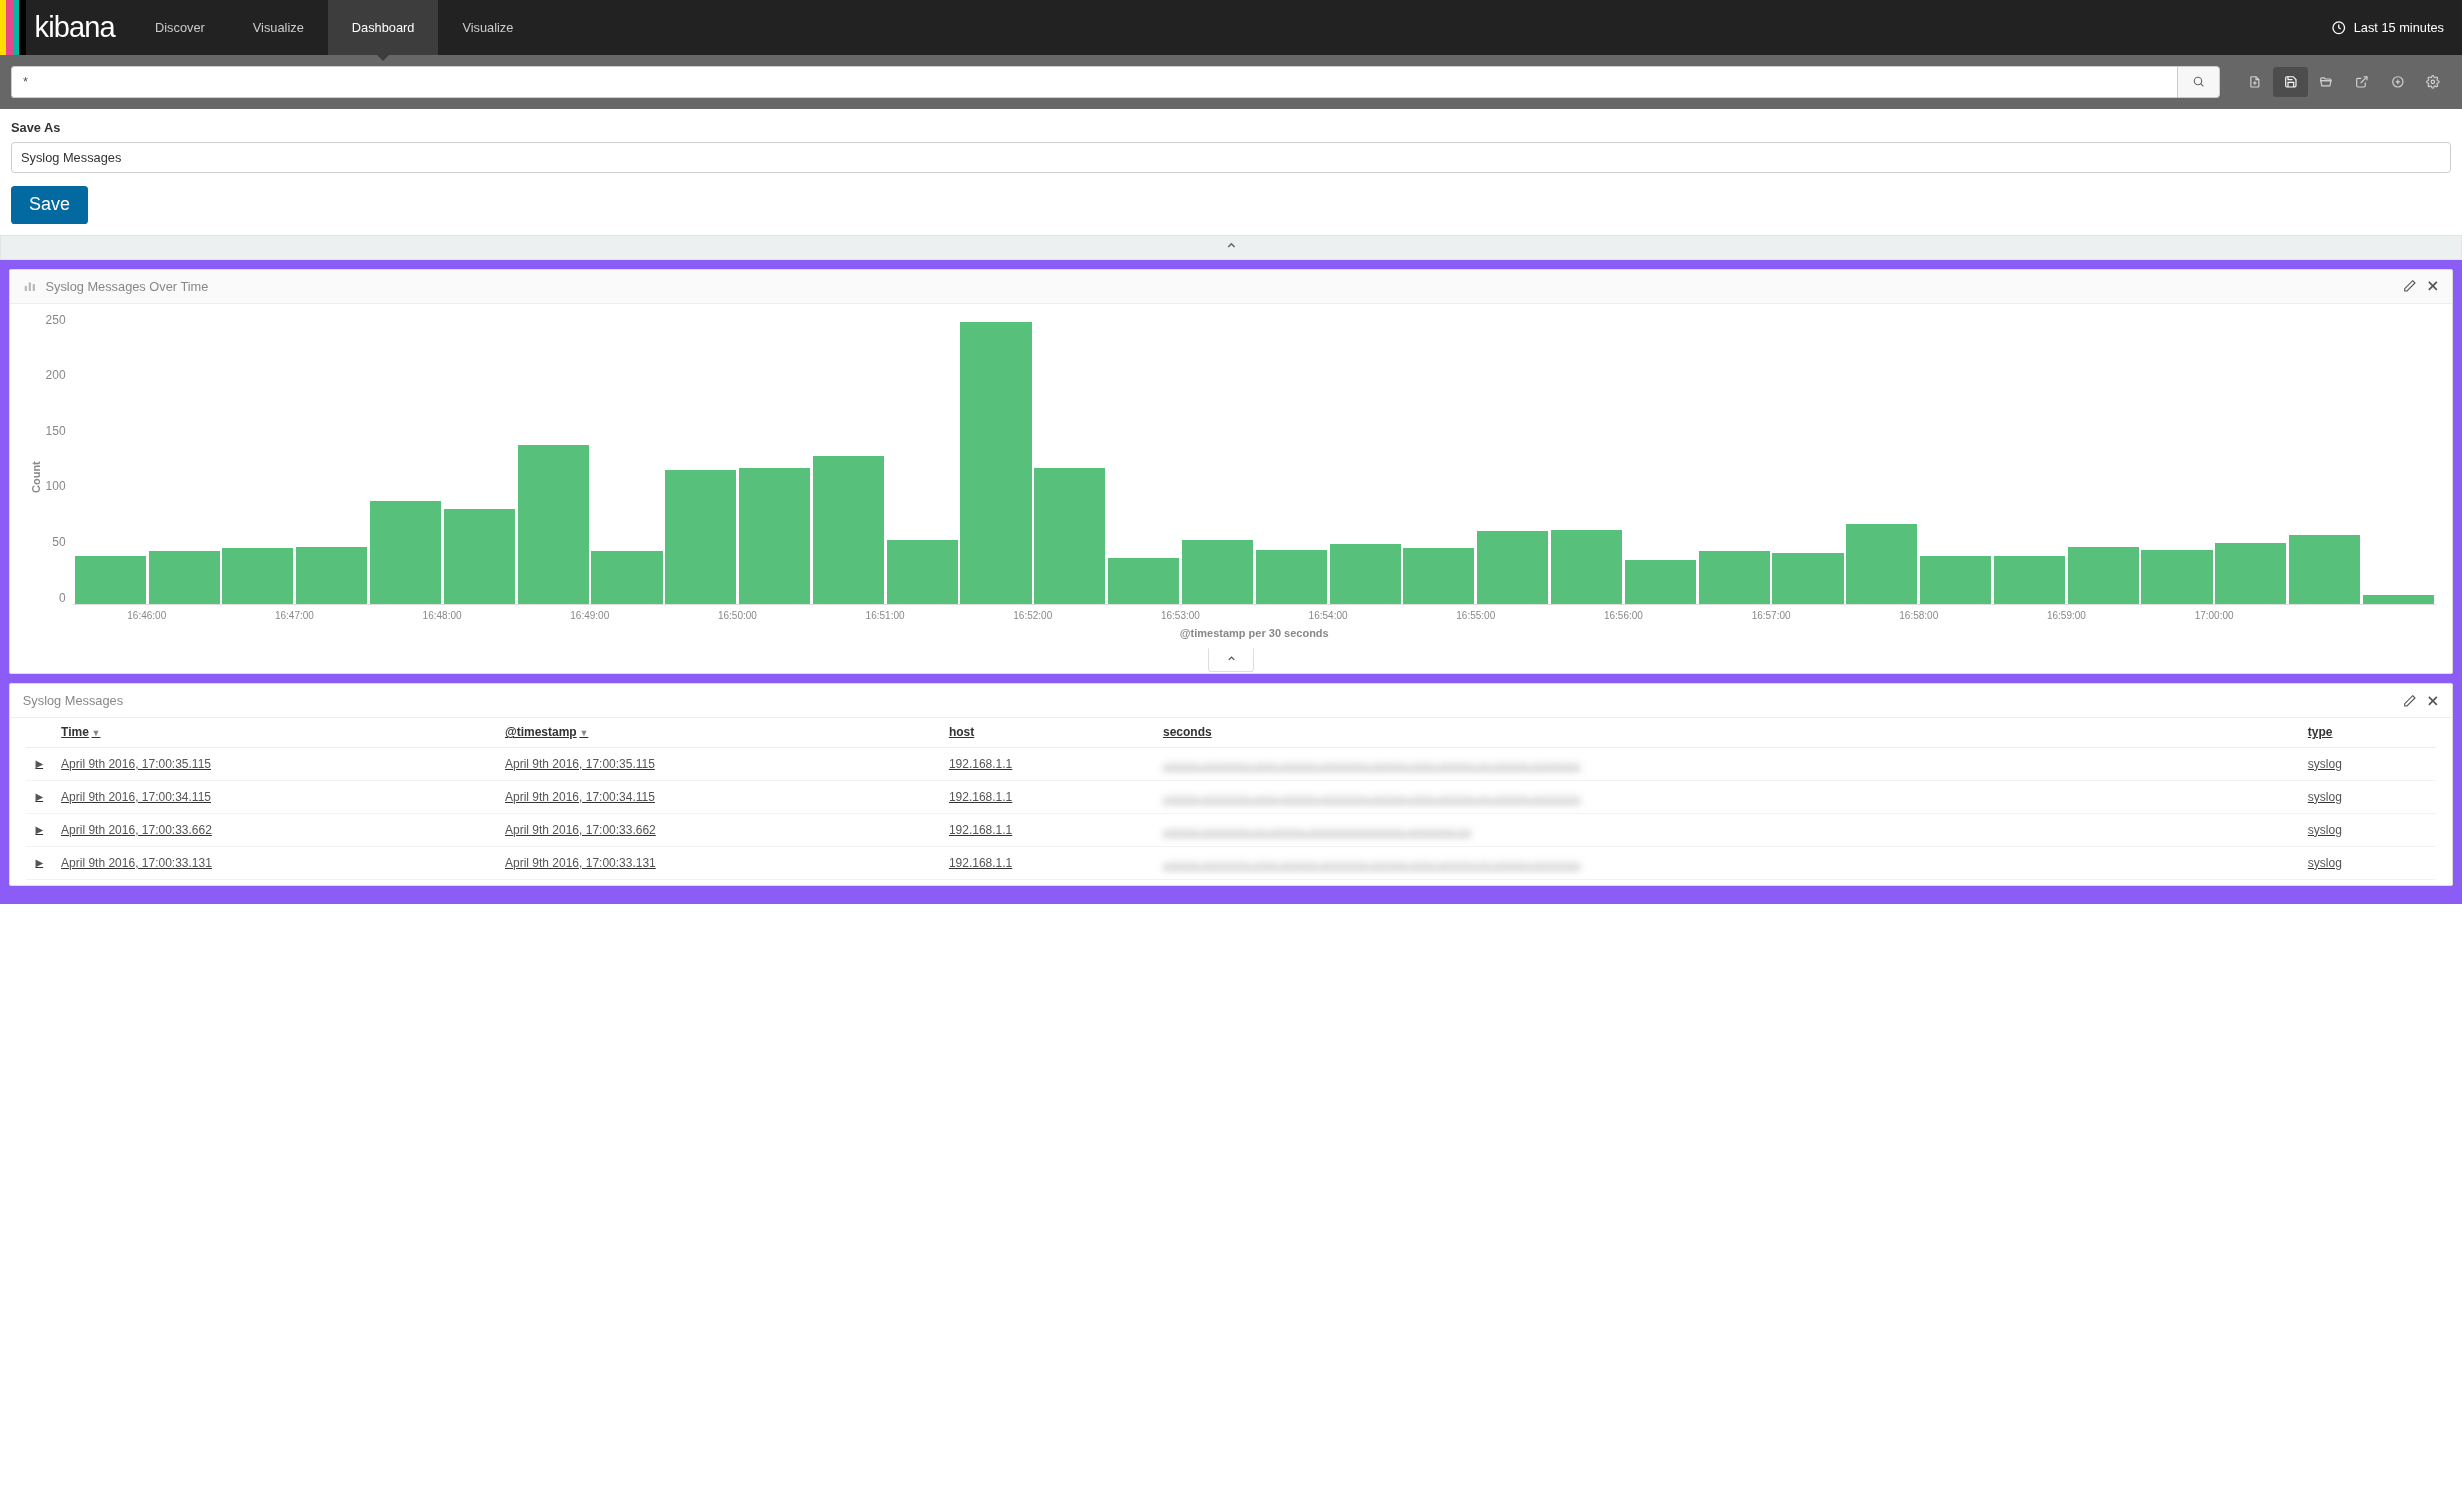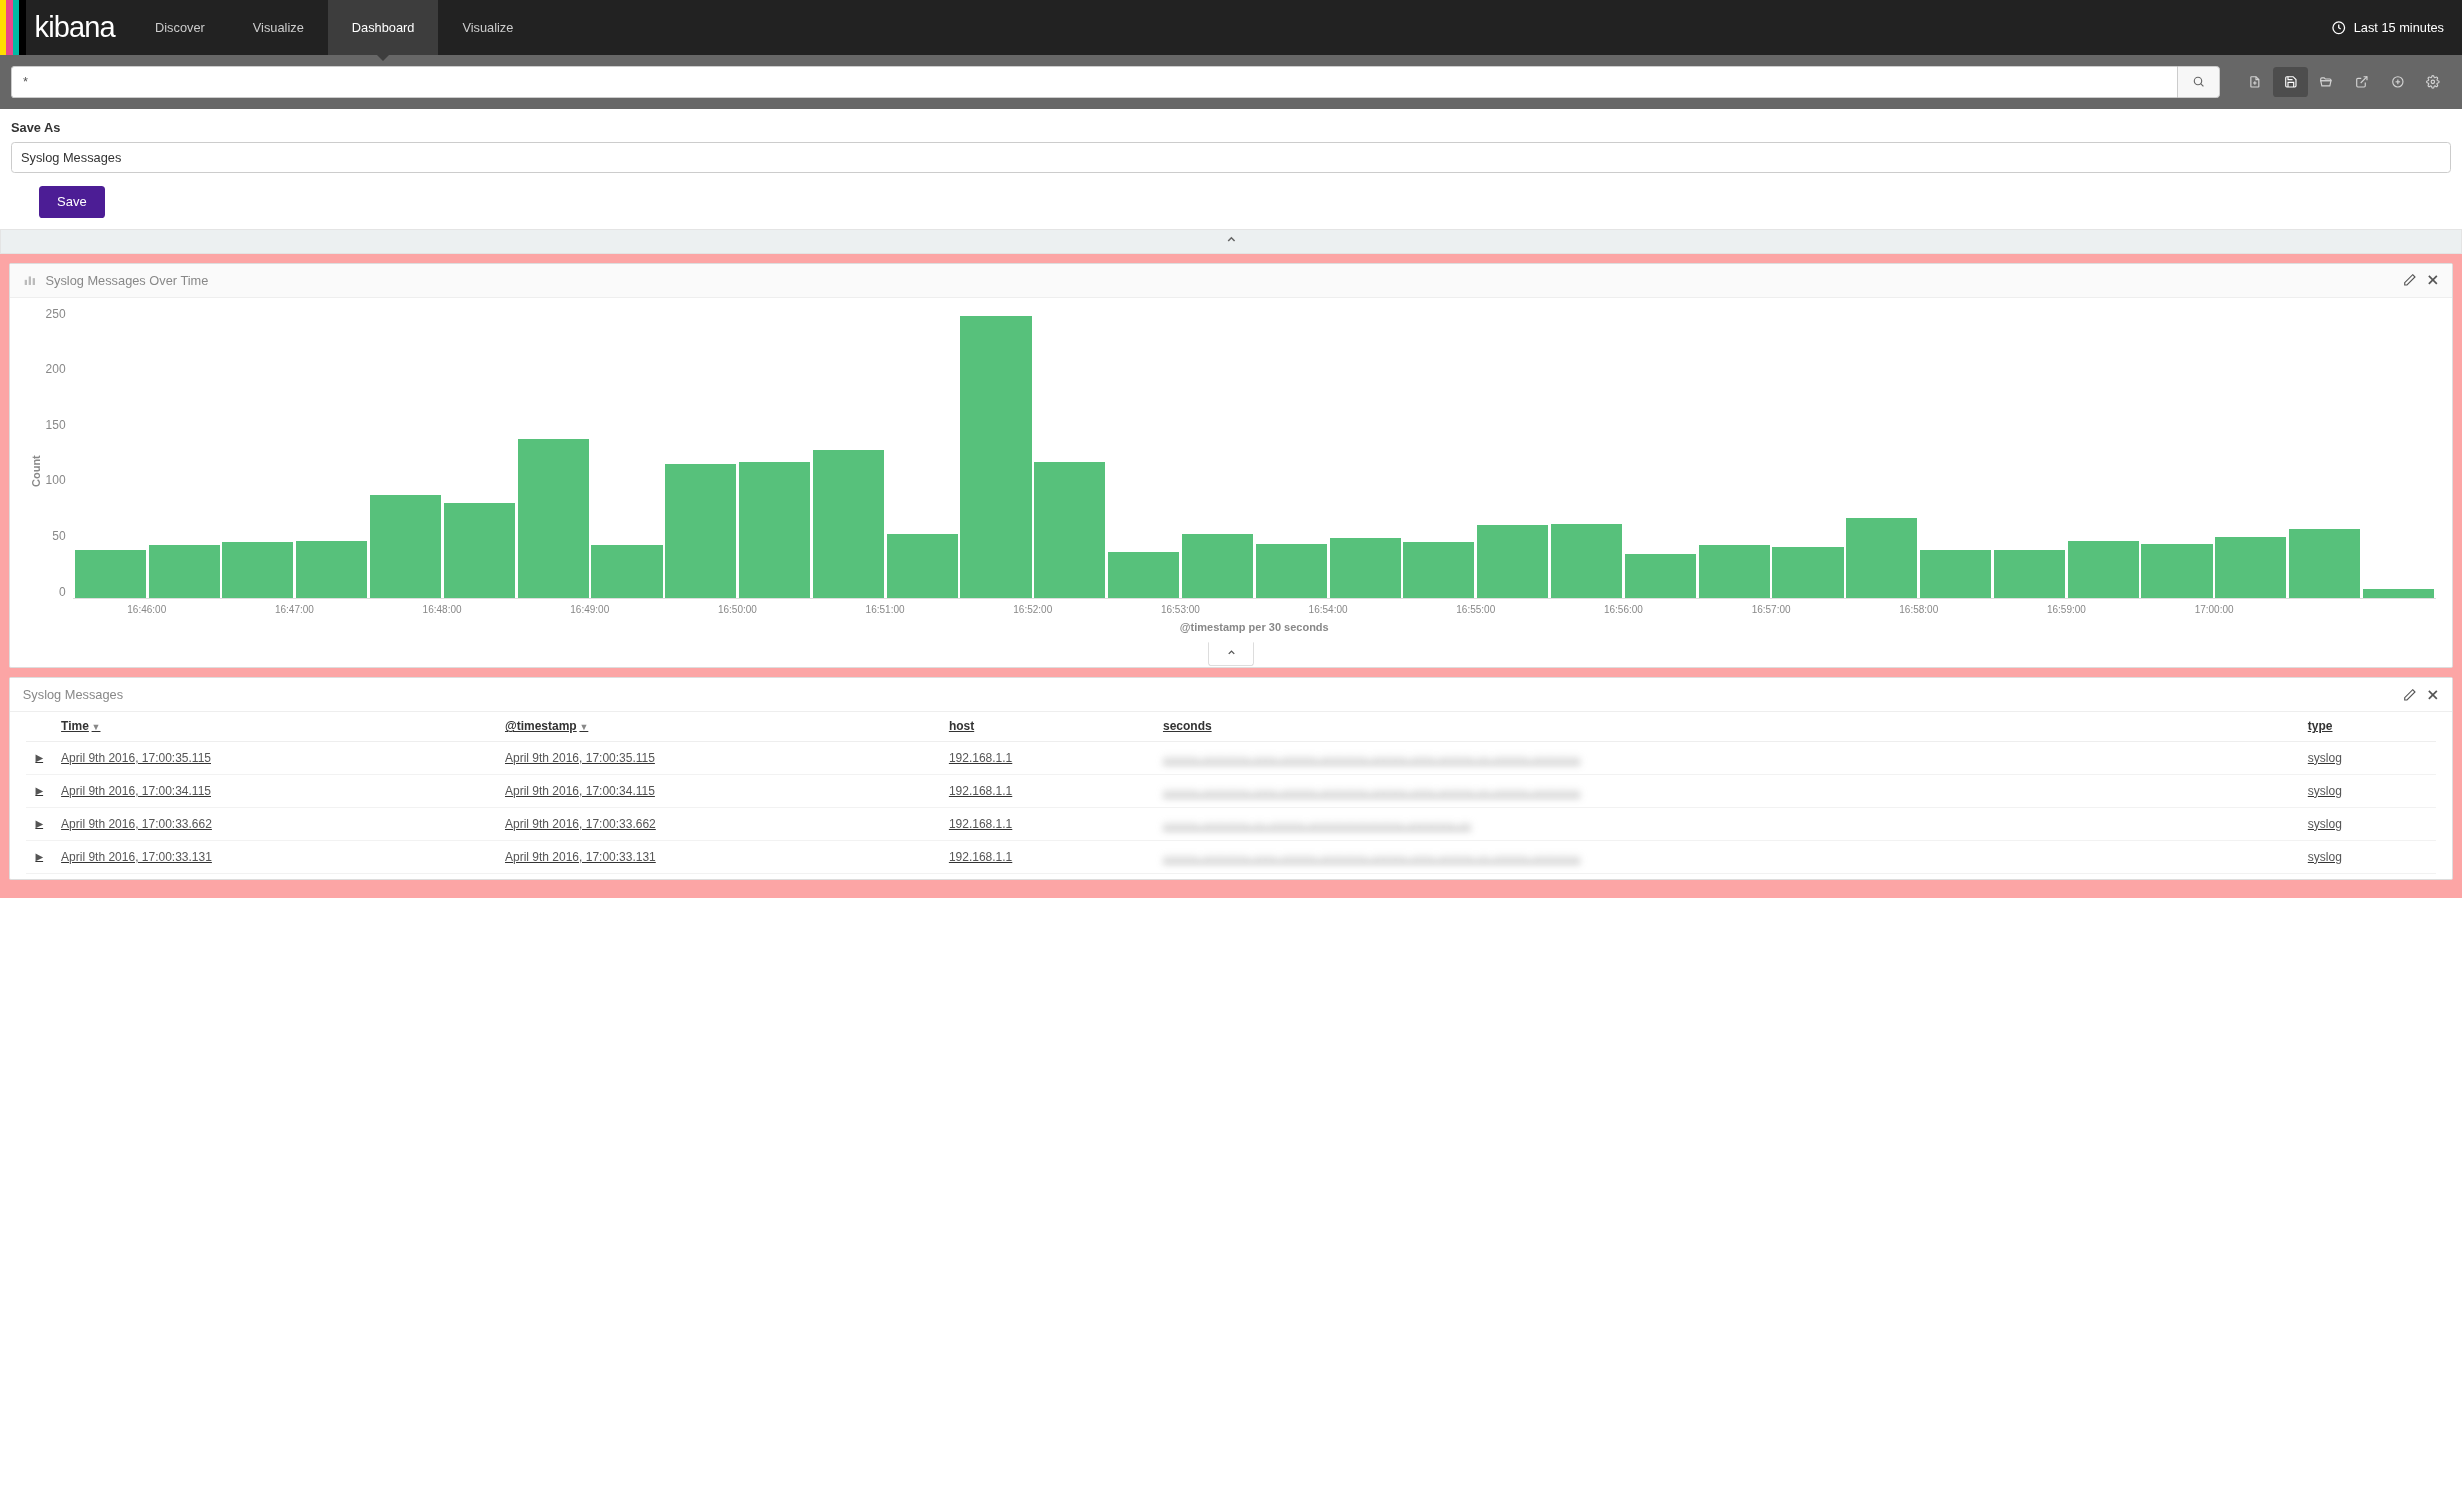--- a/index.html
+++ b/index.html
@@ -26,28 +26,28 @@
 .toolbar-icons { display: flex; gap: 0; margin-left: 16.4px; }
 .toolbar-btn { background: transparent; border: none; color: #d4d4d4; padding: 8.2px 11px; cursor: pointer; border-radius: 3.6px; font-size: 12.8px; }
 .toolbar-btn.active { background: #4d4d4d; color: #fff; }
 
 
 .save-panel { padding: 11px; }
 .save-label { font-weight: bold; margin-bottom: 7.3px; display: block; color: #333; font-size: 12.8px; }
 .save-input { width: 100%; border: 0.9px solid #ccc; padding: 7.3px 9px; font-size: 12.8px; border-radius: 3.6px; margin-bottom: 12.8px; color: #333; }
 .save-checkbox-row { display: flex; align-items: center; gap: 5.5px; font-weight: bold; font-size: 12.8px; color: #333; margin-bottom: 12.8px; }
 .info-icon { display: inline-flex; width: 14.6px; height: 14.6px; border-radius: 50%; background: #444; color: #fff; align-items: center; justify-content: center; font-size: 10px; font-weight: bold; font-style: italic; font-family: serif; }
-.save-btn { background: #4c1d95; color: #fff; border: none; padding: 8.2px 18px; border-radius: 3.6px; cursor: pointer; font-size: 13px; margin-left: 28px; }
+.save-btn { background: #0369a1; color: #fff; border: none; padding: 8.2px 18px; border-radius: 3.6px; cursor: pointer; font-size: 18px; }
 
 
 .collapse-bar { background: #ecf0f1; border: 0.9px solid #e4e4e4; text-align: center; padding: 3.6px 0; color: #666; cursor: pointer; }
 .collapse-bar svg { width: 12.8px; height: 12.8px; }
 
 
-.dashboard { padding: 9px; background: #fca5a5; }
+.dashboard { padding: 9px; background: #8b5cf6; }
 .panel { border: 0.9px solid #ddd; border-radius: 1.8px; background: #fff; margin-bottom: 9px; }
 .panel-header { display: flex; align-items: center; padding: 9px 12.8px; border-bottom: 0.9px solid #eee; color: #888; background: #fafafa; }
 .panel-header.plain { background: #fff; }
 .panel-icon { margin-right: 9px; color: #bbb; }
 .panel-title { flex: 1; font-size: 12.8px; }
 .panel-actions { display: flex; gap: 9px; color: #555; }
 .panel-actions span { cursor: pointer; }
 .panel-body { padding: 9px 16.4px; }
 
 

